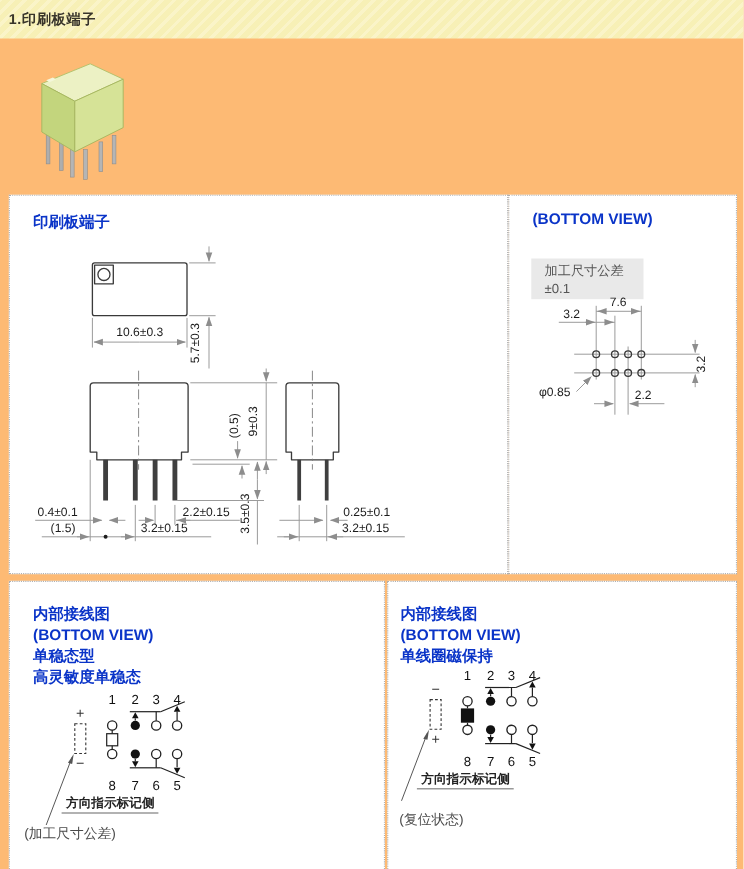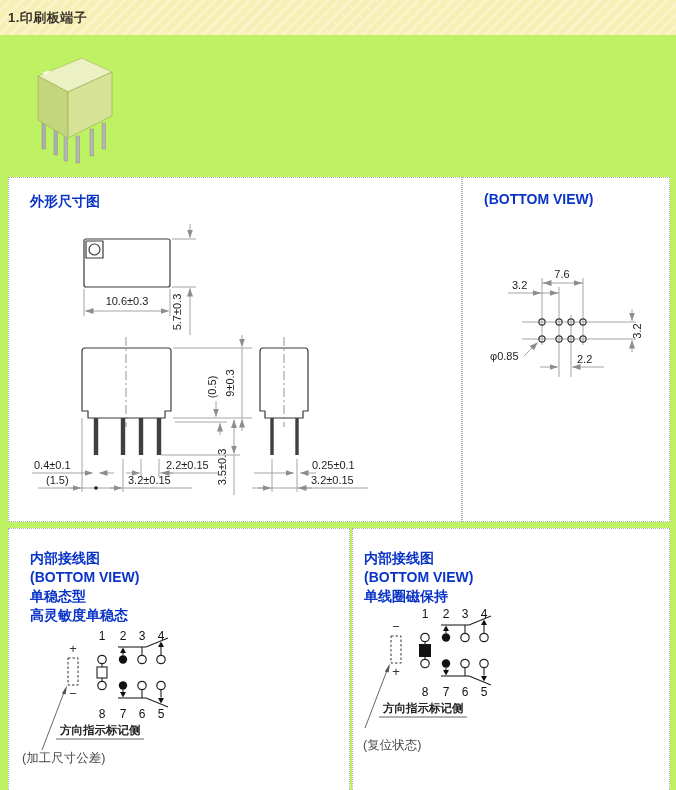--- a/index.html
+++ b/index.html
@@ -1,16 +1,16 @@
 <!DOCTYPE html>
 <html><head>
 <meta charset="utf-8">
 <style>
   html,body{margin:0;padding:0;background:#fff;}
-  .page{position:relative;width:676px;height:790px;background:#bef264;overflow:hidden;
+  .page{position:relative;width:676px;height:790px;background:#fdba74;overflow:hidden;
         font-family:"Liberation Sans","DejaVu Sans",sans-serif;}
   .header-bar{position:absolute;left:0;top:0;width:676px;height:35px;
     background:repeating-linear-gradient(315deg,#f7f0b6 0px,#f7f0b6 5px,#faf4c8 5px,#faf4c8 8px);
     display:flex;align-items:center;}
   .header-bar .title{font-size:13px;font-weight:bold;color:#38342a;padding-left:8px;letter-spacing:.5px;}
   .panel{position:absolute;background:#fff;border:1px dotted #b0b0b0;}
   .panel-title{position:absolute;font-size:14px;font-weight:bold;color:#0a34c8;line-height:19px;}
   .badge{position:absolute;background:#e9e9e9;color:#555;font-size:12px;padding:3px 10px 3px 12px;}
   .caption{position:absolute;font-size:12.5px;color:#4a4a4a;text-align:center;}
   svg{position:absolute;overflow:visible;}
@@ -46,21 +46,21 @@
     </g>
     <g>
       <polygon points="20,30 64,12 94,26 50,46" fill="#ecf1c4" stroke="#aebf67" stroke-width="0.8"></polygon>
       <polygon points="20,30 50,46 50,92 20,74" fill="#c3d57d" stroke="#a3b55e" stroke-width="0.8"></polygon>
       <polygon points="50,46 94,26 94,70 50,92" fill="#d6e397" stroke="#a3b55e" stroke-width="0.8"></polygon>
       <polygon points="24,27 30,24.5 33,26 27,28.8" fill="#f4f7da"></polygon>
     </g>
   </svg>
 
   <div class="panel" style="left:8px;top:177px;width:452px;height:343px;"></div>
-  <div class="panel-title" style="left:30px;top:192px;">外形尺寸图</div>
+  <div class="panel-title" style="left:30px;top:192px;">印刷板端子</div>
 
   <svg style="left:20px;top:215px" width="420" height="300" viewBox="0 0 420 300">
     <defs>
       <marker id="arA" markerWidth="9" markerHeight="8" refX="8" refY="4" orient="auto" markerUnits="userSpaceOnUse">
         <path d="M0,1 L8.5,4 L0,7 Z" fill="#8d8d8d"></path>
       </marker>
     </defs>
 
     <g>
       <rect x="64" y="24" width="86" height="48" rx="2" class="part"></rect>
@@ -141,20 +141,21 @@
       <line x1="238" y1="273" x2="250.5" y2="273" class="dimline" marker-end="url(#arA)"></line>
       <line x1="292" y1="273" x2="278.5" y2="273" class="dimline" marker-end="url(#arA)"></line>
       <text class="dimtext" x="291" y="269">3.2±0.15</text>
     </g>
   </svg>
 
   <div class="panel" style="left:462px;top:177px;width:206px;height:343px;"></div>
   <div class="panel-title" style="left:484px;top:190px;">
     <div>(BOTTOM VIEW)</div>
   </div>
+  <div class="badge" style="left:483px;top:235px;width:80px;">加工尺寸公差±0.1</div>
 
   <svg style="left:480px;top:265px" width="186" height="126" viewBox="0 0 186 126">
     <defs>
       <marker id="arB" markerWidth="9" markerHeight="8" refX="8" refY="4" orient="auto" markerUnits="userSpaceOnUse">
         <path d="M0,1 L8.5,4 L0,7 Z" fill="#8d8d8d"></path>
       </marker>
     </defs>
 
     <line x1="42" y1="57" x2="156" y2="57" class="dimline"></line>
     <line x1="42" y1="74" x2="156" y2="74" class="dimline"></line>

